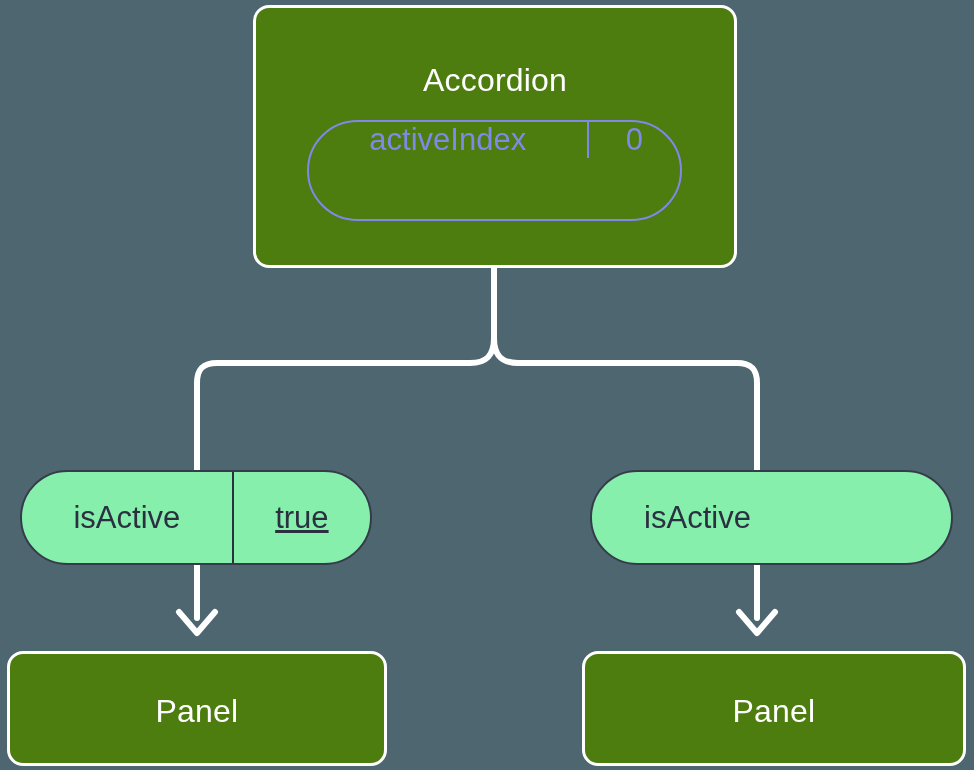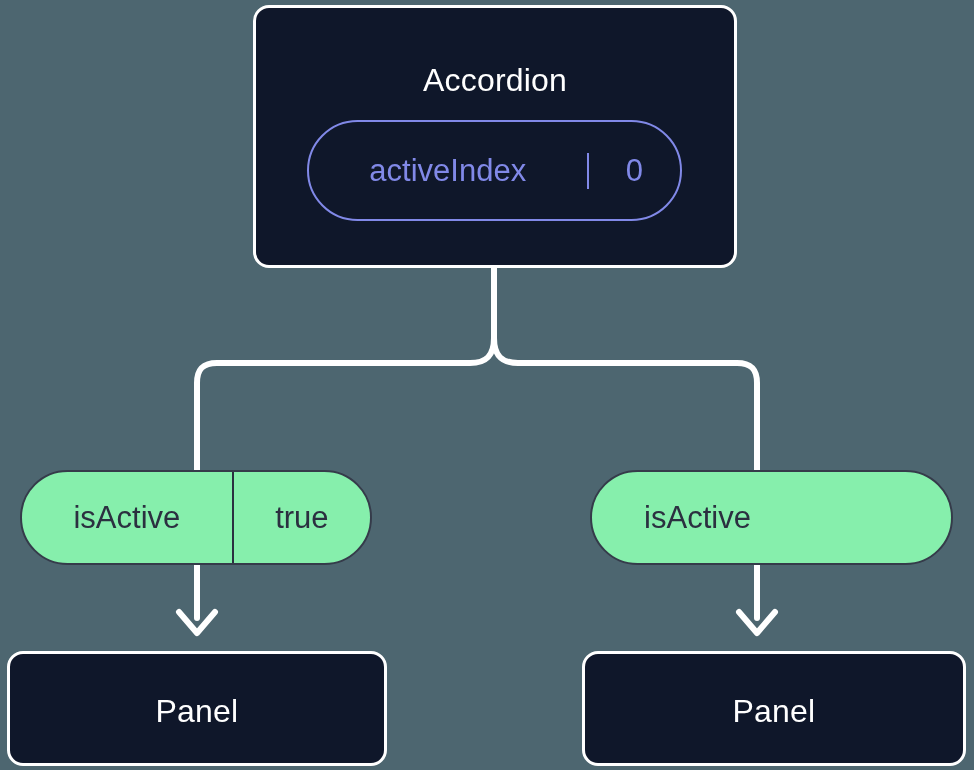--- a/index.html
+++ b/index.html
@@ -18,21 +18,21 @@
   .edges {
     position: absolute;
     left: 0; top: 0;
     width: 974px;
     height: 770px;
     pointer-events: none;
   }
   
   .node-box {
     position: absolute;
-    background: #0f172a;
+    background: #4d7c0f;
     border: 3px solid #ffffff;
     border-radius: 16px;
     box-sizing: border-box;
   }
   .node-title {
     position: absolute;
     left: 0;
     width: 100%;
     text-align: center;
     color: #ffffff;
@@ -46,21 +46,21 @@
   #panel-right-box { left: 582px; top: 651px; width: 384px; height: 115px; }
   .panel-title { top: 39px; }
 
   
   .pill-outline {
     position: absolute;
     box-sizing: border-box;
     border: 2px solid #8189e8;
     border-radius: 999px;
     display: flex;
-    align-items: center;
+    align-items: flex-start;
     color: #8189e8;
     overflow: hidden;
   }
   .pill-outline .pk,
   .pill-outline .pv {
     display: flex;
     align-items: center;
     justify-content: center;
     font-size: 31px;
     white-space: nowrap;
@@ -88,21 +88,21 @@
     display: flex;
     align-items: center;
     justify-content: center;
     font-size: 31px;
     white-space: nowrap;
   }
   .pill-filled .pv { border-left: 2px solid #2b3040; }
 
   #prop-left  { left: 20px;  top: 470px; width: 352px; height: 95px; }
   #prop-left .pk { width: 211px; }
-  #prop-left .pv { width: 137px; }
+  #prop-left .pv { width: 137px; text-decoration: underline; }
 
   #prop-right { left: 590px; top: 470px; width: 363px; height: 95px; }
   #prop-right .pk { width: 211px; }
   #prop-right .pv { width: 148px; }
 </style>
 </head>
 <body>
 
 <div id="canvas">
 

